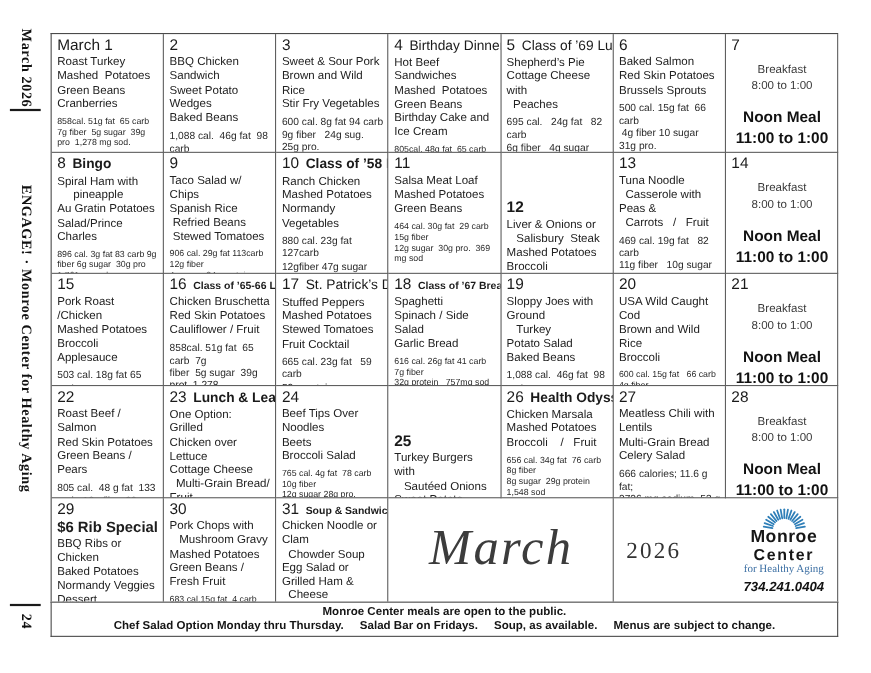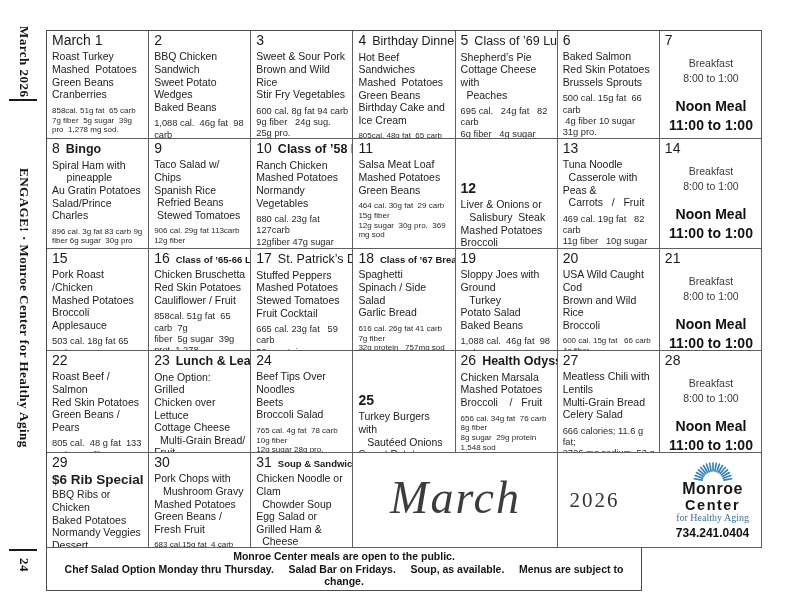--- a/index.html
+++ b/index.html
@@ -48,24 +48,24 @@
   .month-text{font-family:"Liberation Serif", serif;font-style:italic;font-size:46px;
               color:#3c3c3c;letter-spacing:2px;}
   .brand-cell{display:flex;align-items:center;justify-content:space-around;padding:2px;gap:37px;}
   .brand-year{font-family:"Liberation Serif", serif;font-size:21px;color:#333;letter-spacing:2px;}
   .logo{text-align:center;line-height:1;}
   .logo .rays{display:block;margin:0 auto -2px auto;}
   .logo-n1{font-weight:bold;font-size:16px;color:#161616;letter-spacing:.5px;}
   .logo-n2{font-weight:bold;font-size:14.5px;color:#161616;letter-spacing:1.5px;margin-top:1px;}
   .logo-tag{font-family:"Liberation Serif", serif;font-size:10px;
             color:#3c6fa3;margin-top:1px;}
-  .logo-phone{font-weight:bold;font-size:12px;color:#111;margin-top:4px;}
+  .logo-phone{font-weight:bold;font-size:12px;color:#111;margin-top:4px;font-style:italic;}
 
   
-  .footer{position:absolute;left:46px;top:547px;width:596px;box-sizing:border-box;
+  .footer{position:absolute;left:46px;top:547px;width:716px;box-sizing:border-box;
           border:1.5px solid #4a4a4a;border-top:1px solid #5f5f5f;background:#fff;
           text-align:center;padding:2px 0 3px 0;}
   .f1{font-size:10.5px;font-weight:bold;color:#151515;}
   .f2{font-size:10.5px;font-weight:bold;color:#151515;white-space:pre-wrap;margin-top:1px;}
 </style>
 </head>
 <body>
 
 <div class="page">
 

